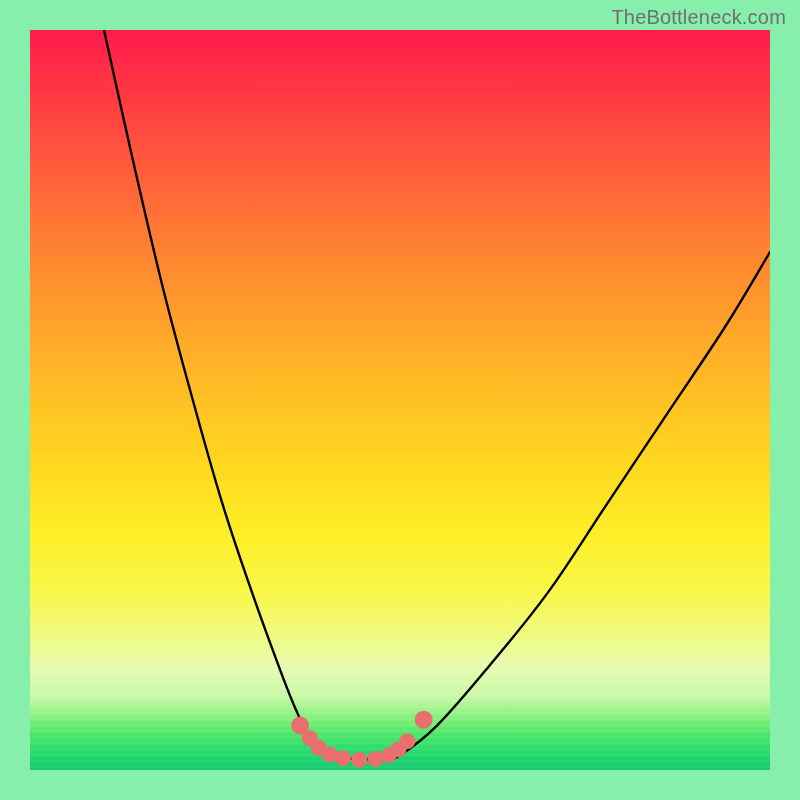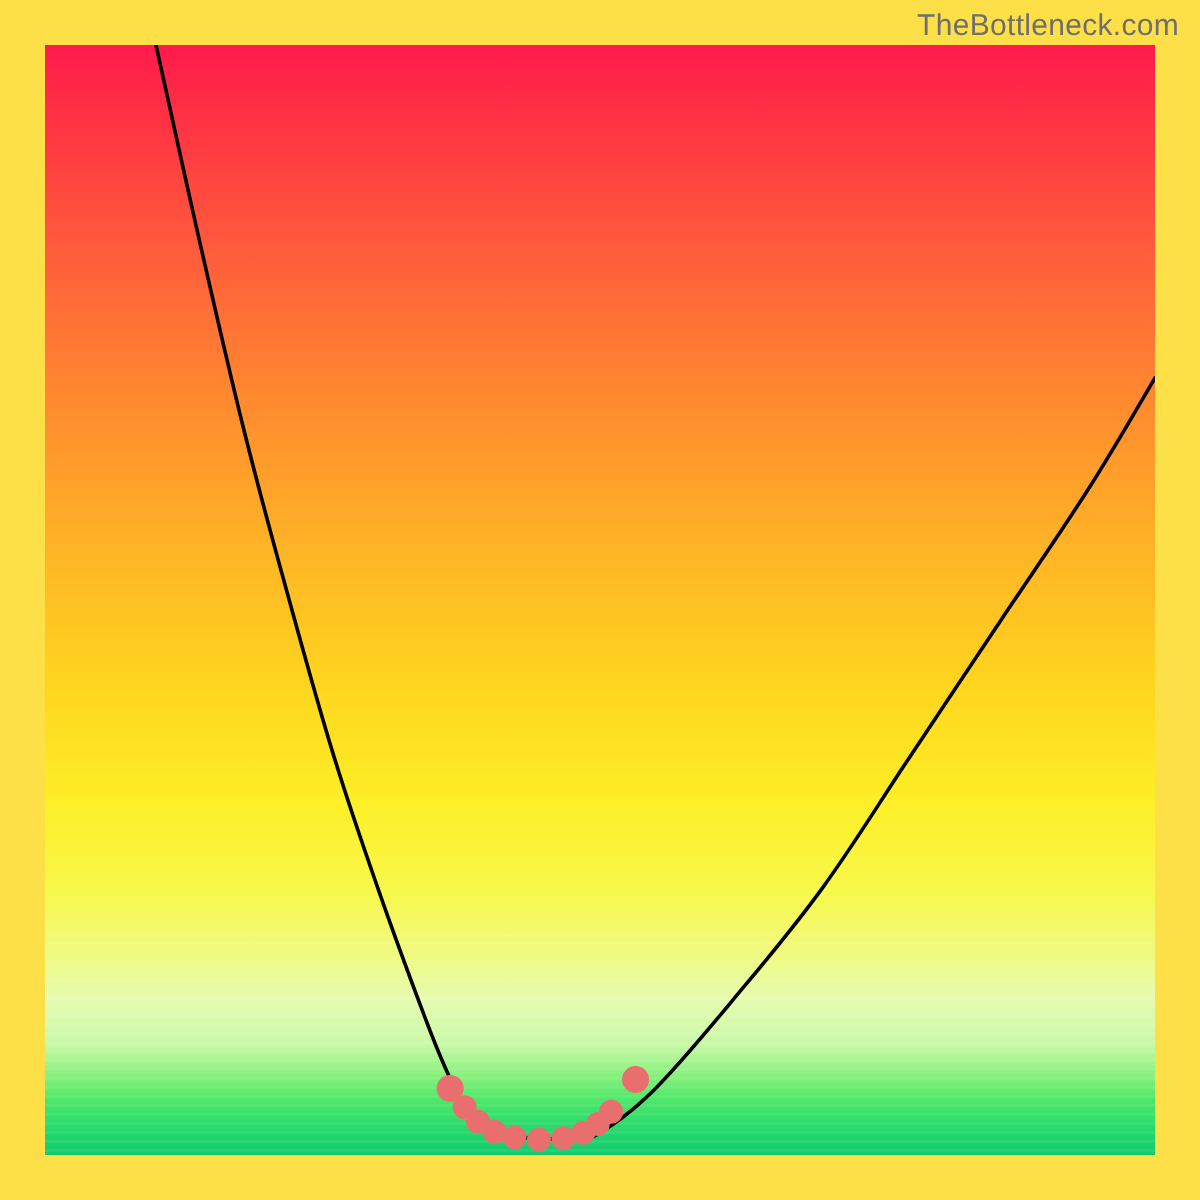--- a/index.html
+++ b/index.html
@@ -10,21 +10,21 @@
     background: #000;
     overflow: hidden;
     font-family: Arial, Helvetica, sans-serif;
   }
   .frame {
     position: absolute;
     top: 0;
     left: 0;
     width: 800px;
     height: 800px;
-    background: #fde047;
+    background: #86efac;
   }
   .plot {
     position: absolute;
     left: 30px;
     top: 30px;
     width: 740px;
     height: 740px;
     overflow: hidden;
   }
   .gradient {

